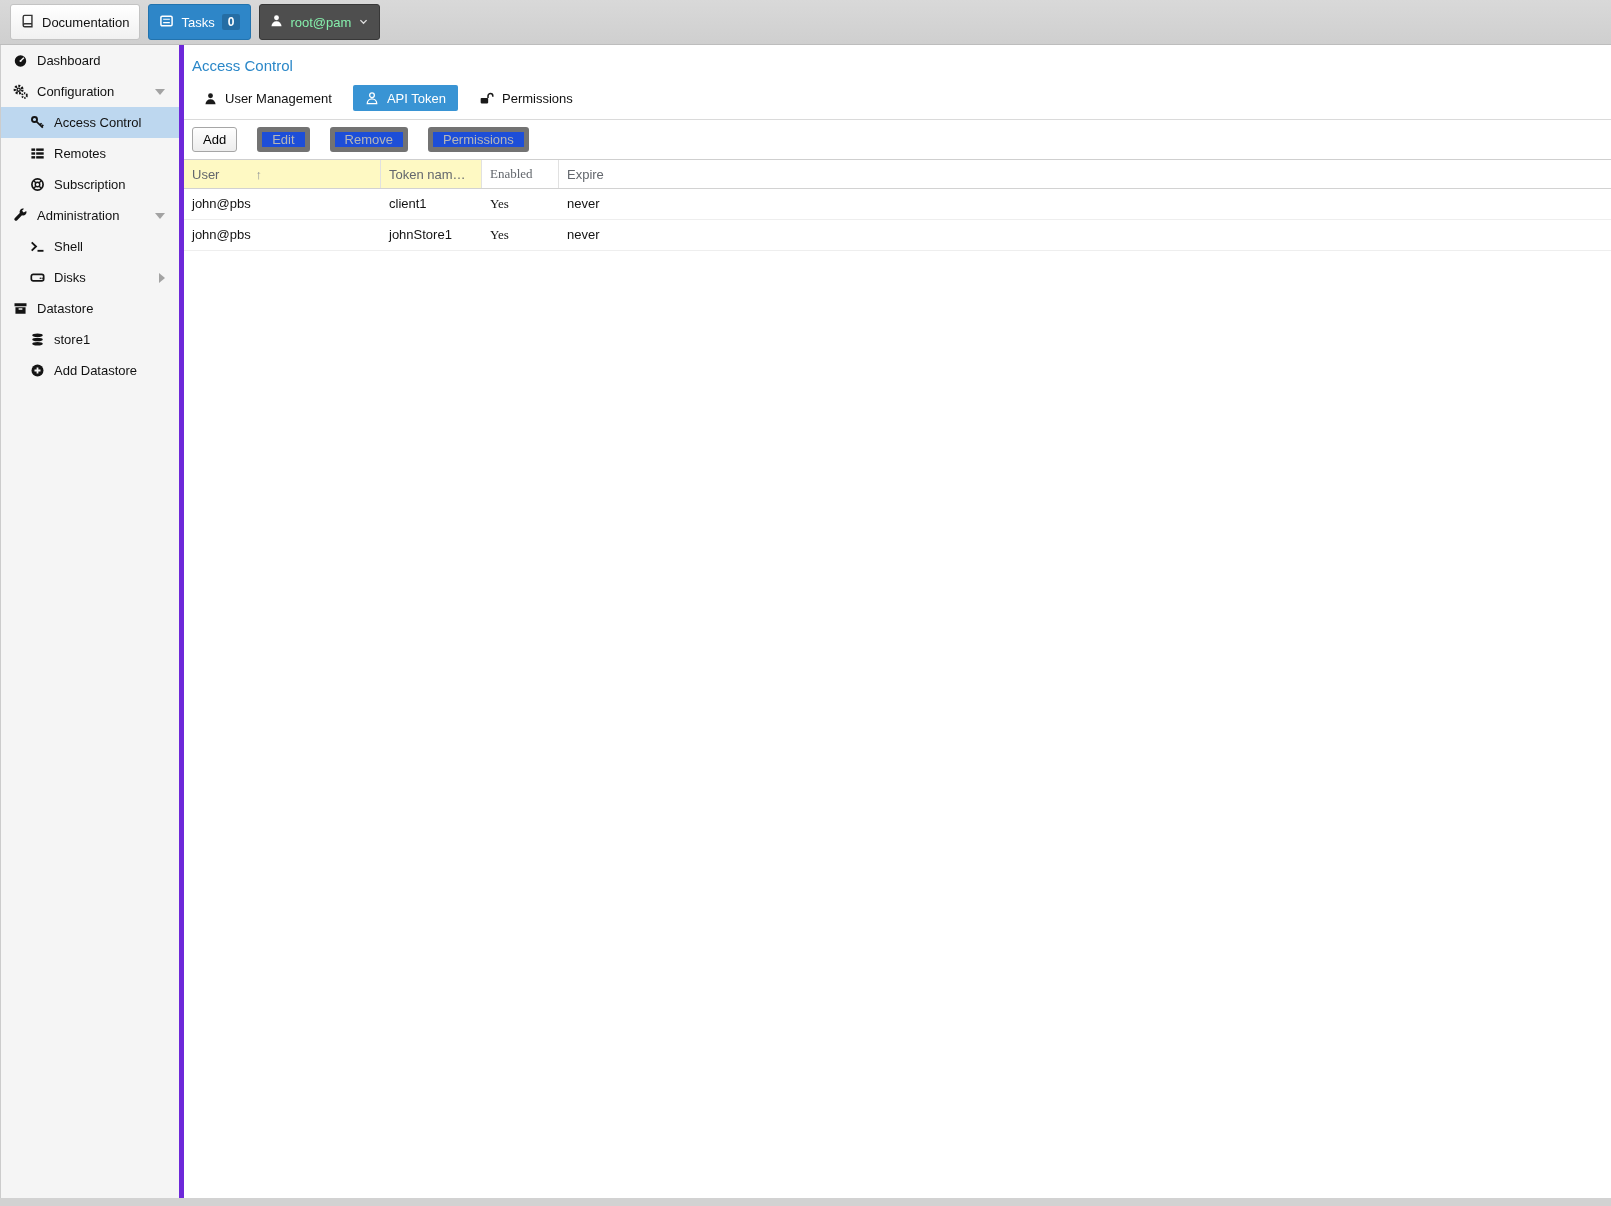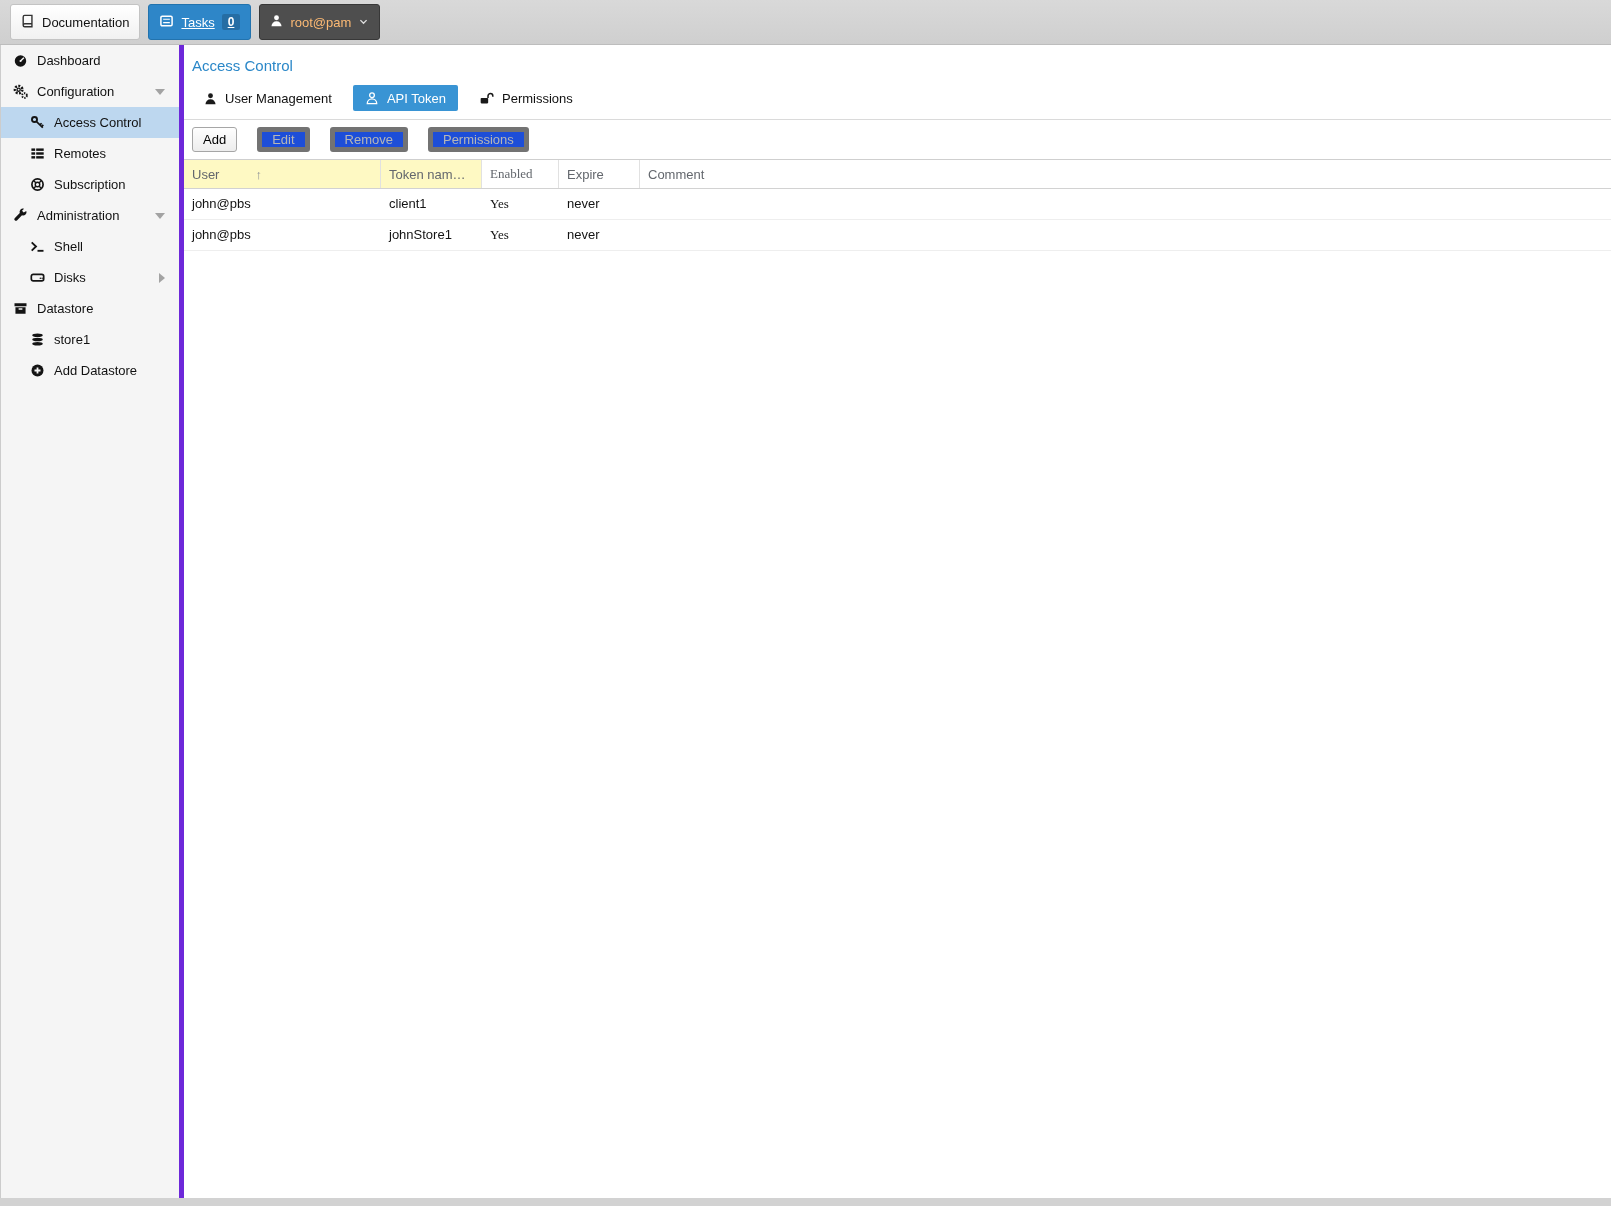--- a/index.html
+++ b/index.html
@@ -29,23 +29,23 @@
   .beta { font-size:14px; color:#2222dd; text-decoration:underline; margin-left:4px; cursor:pointer; }
 
   .top-actions { display:flex; align-items:center; gap:8px; }
   .tbtn {
     display:inline-flex; align-items:center; gap:7px;
     height:36px; padding:0 10px; border-radius:3px;
     font-size:13px; cursor:pointer; white-space:nowrap;
   }
   .tbtn svg { flex:0 0 auto; }
   .btn-doc { background:linear-gradient(#ffffff,#f1f1f1); border:1px solid #c3c3c3; color:#111; }
-  .btn-tasks { background:#2e86c8; border:1px solid #2273ae; color:#fff;text-decoration:underline; }
+  .btn-tasks { background:#2e86c8; border:1px solid #2273ae; color:#fff; }
   .tasks-badge { background:rgba(0,0,0,0.18); border-radius:2px; padding:1px 6px; font-weight:bold; font-size:12px; }
-  .btn-user { background:#4e4e4e; border:1px solid #383838; color:#fdba74; }
+  .btn-user { background:#4e4e4e; border:1px solid #383838; color:#86efac; }
 
   
   .app-row { flex:1 1 auto; display:flex; height:1153px; margin-bottom:8px; }
 
   
   .sidebar {
     width:184px; flex:0 0 184px;
     background:#f5f5f5;
     border-right:5px solid #6d28d9;
     border-left:1px solid #cccccc;
@@ -333,23 +333,20 @@
                 <path d="M1.2 6.8 L6.4 1.6 M6.4 1.6 v2.6 M6.4 1.6 h-2.6"></path>
               </svg>
             </span>
           </div>
           <div class="hcell c-enabled">
             <span>Enabled</span>
           </div>
           <div class="hcell c-expire">
             <span>Expire</span>
           </div>
-          <div class="hcell c-comment">
-            <span>Comment</span>
-          </div>
         </div>
 
         <div class="grid-row">
           <div class="cell c-user">john@pbs</div>
           <div class="cell c-token">client1</div>
           <div class="cell c-enabled">Yes</div>
           <div class="cell c-expire">never</div>
           <div class="cell c-comment"></div>
         </div>
 

